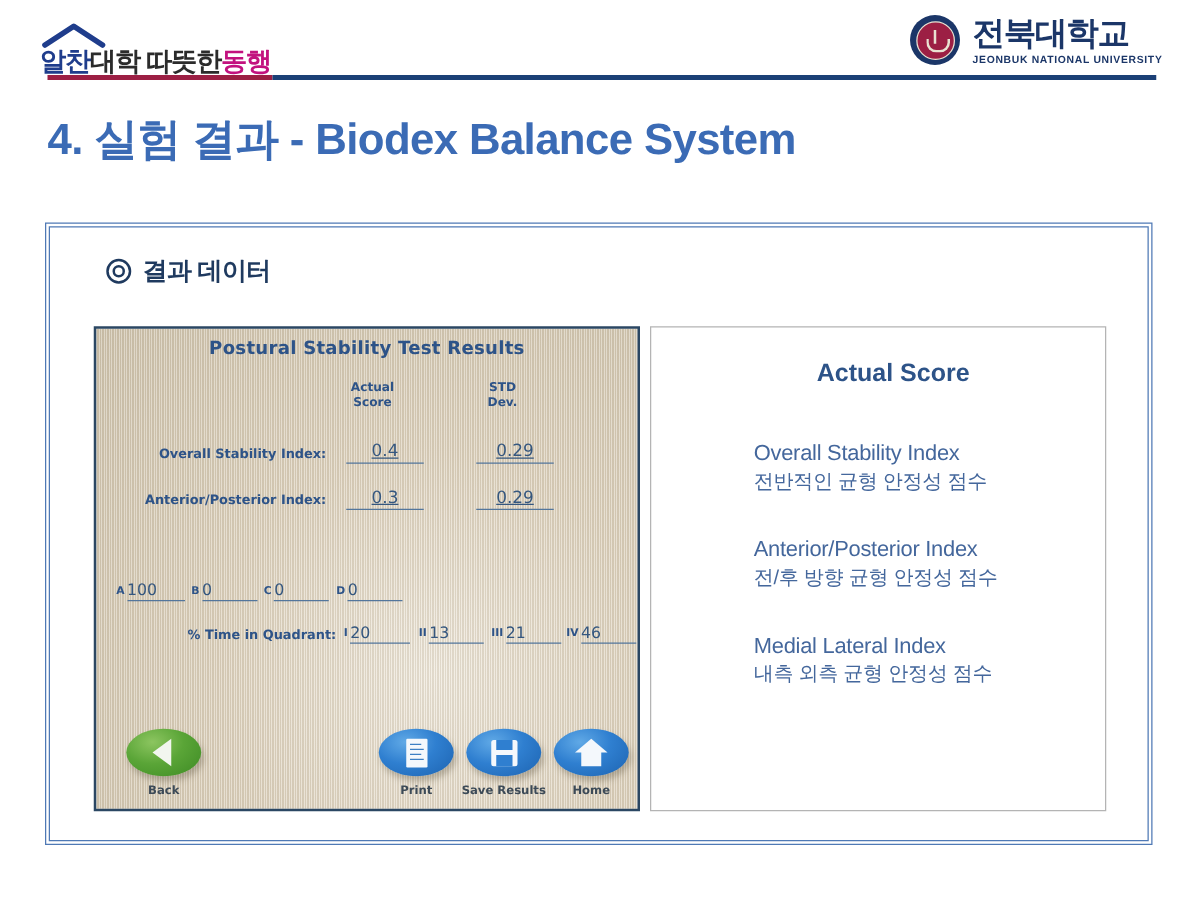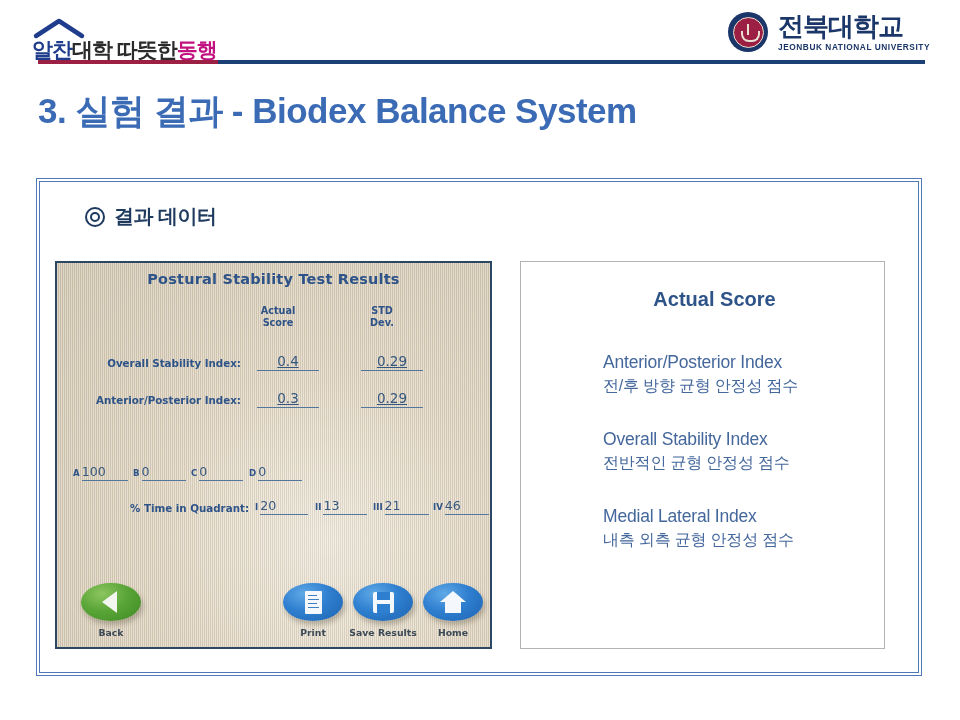--- a/index.html
+++ b/index.html
@@ -48,21 +48,21 @@
        border:1px solid #4f79b5;pointer-events:none;}
 
   .sec-head{position:absolute;left:48px;top:24px;display:flex;align-items:center;gap:9px;}
   .bullet{width:20px;height:20px;border-radius:50%;border:2.4px solid #1f3a5f;
           box-sizing:border-box;position:relative;flex:none;}
   .bullet:after{content:"";position:absolute;left:3px;top:3px;right:3px;bottom:3px;
           border-radius:50%;border:2px solid #1f3a5f;}
   .sec-title{font-size:20px;font-weight:bold;color:#1f3a5f;letter-spacing:-0.5px;}
 
   
-  .photo{position:absolute;left:18px;top:82px;width:437px;height:388px;
+  .photo{position:absolute;left:38px;top:82px;width:437px;height:388px;
     box-sizing:border-box;border:2px solid #2b4763;
     background:
       repeating-linear-gradient(90deg, rgba(255,255,255,.30) 0px, rgba(255,255,255,.30) 1px,
                                       rgba(150,135,110,.16) 1px, rgba(150,135,110,.16) 2px),
       radial-gradient(ellipse at 62% 72%, #efe9dd 0%, #ded3bf 45%, #cfc4ae 100%);
     overflow:hidden;font-family:"DejaVu Sans",sans-serif;}
   .ph-title{position:absolute;left:0;right:0;top:8px;text-align:center;
     font-size:14.5px;font-weight:bold;color:#2d5388;letter-spacing:.2px;}
 
   .ph-colhead{position:absolute;top:42px;font-size:9.7px;font-weight:bold;color:#2d5388;
@@ -139,21 +139,21 @@
     </div>
     <div class="univ">
       <span class="univ-ko">전북대학교</span>
       <span class="univ-en">JEONBUK NATIONAL UNIVERSITY</span>
     </div>
   </div>
 
   <div class="rule rule-a"></div>
   <div class="rule rule-b"></div>
 
-  <div class="title">3. 실험 결과 - Biodex Balance System</div>
+  <div class="title">4. 실험 결과 - Biodex Balance System</div>
 
   <div class="box">
 
     <div class="sec-head">
       <span class="bullet"></span>
       <span class="sec-title">결과 데이터</span>
     </div>
 
     <div class="photo">
 
@@ -247,26 +247,26 @@
           <span class="ic-home"></span>
         </div>
         <div class="ph-cap" style="left:351px">Home</div>
       </div>
     </div>
 
     <div class="rpanel">
       <div class="rp-title">Actual Score</div>
       <div class="rp-items">
         <div class="rp-item">
+          <div class="rp-en">Overall Stability Index</div>
+          <div class="rp-ko">전반적인 균형 안정성 점수</div>
+        </div>
+        <div class="rp-item">
           <div class="rp-en">Anterior/Posterior Index</div>
           <div class="rp-ko">전/후 방향 균형 안정성 점수</div>
-        </div>
-        <div class="rp-item">
-          <div class="rp-en">Overall Stability Index</div>
-          <div class="rp-ko">전반적인 균형 안정성 점수</div>
         </div>
         <div class="rp-item">
           <div class="rp-en">Medial Lateral Index</div>
           <div class="rp-ko">내측 외측 균형 안정성 점수</div>
         </div>
       </div>
     </div>
 
   </div>
 </div>

